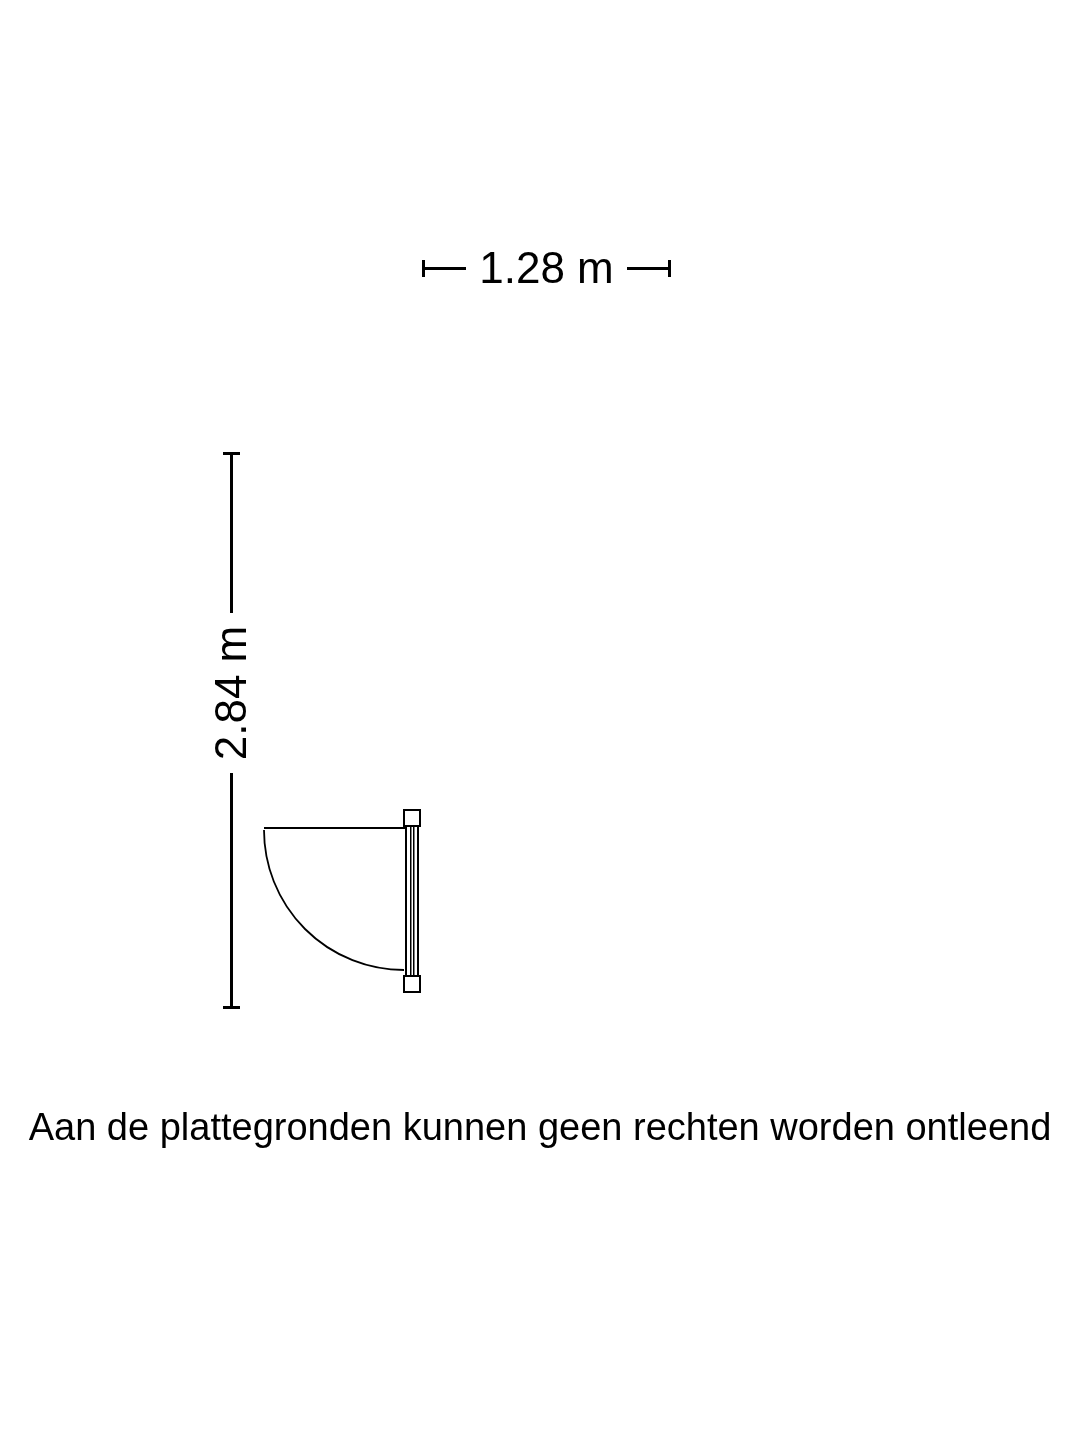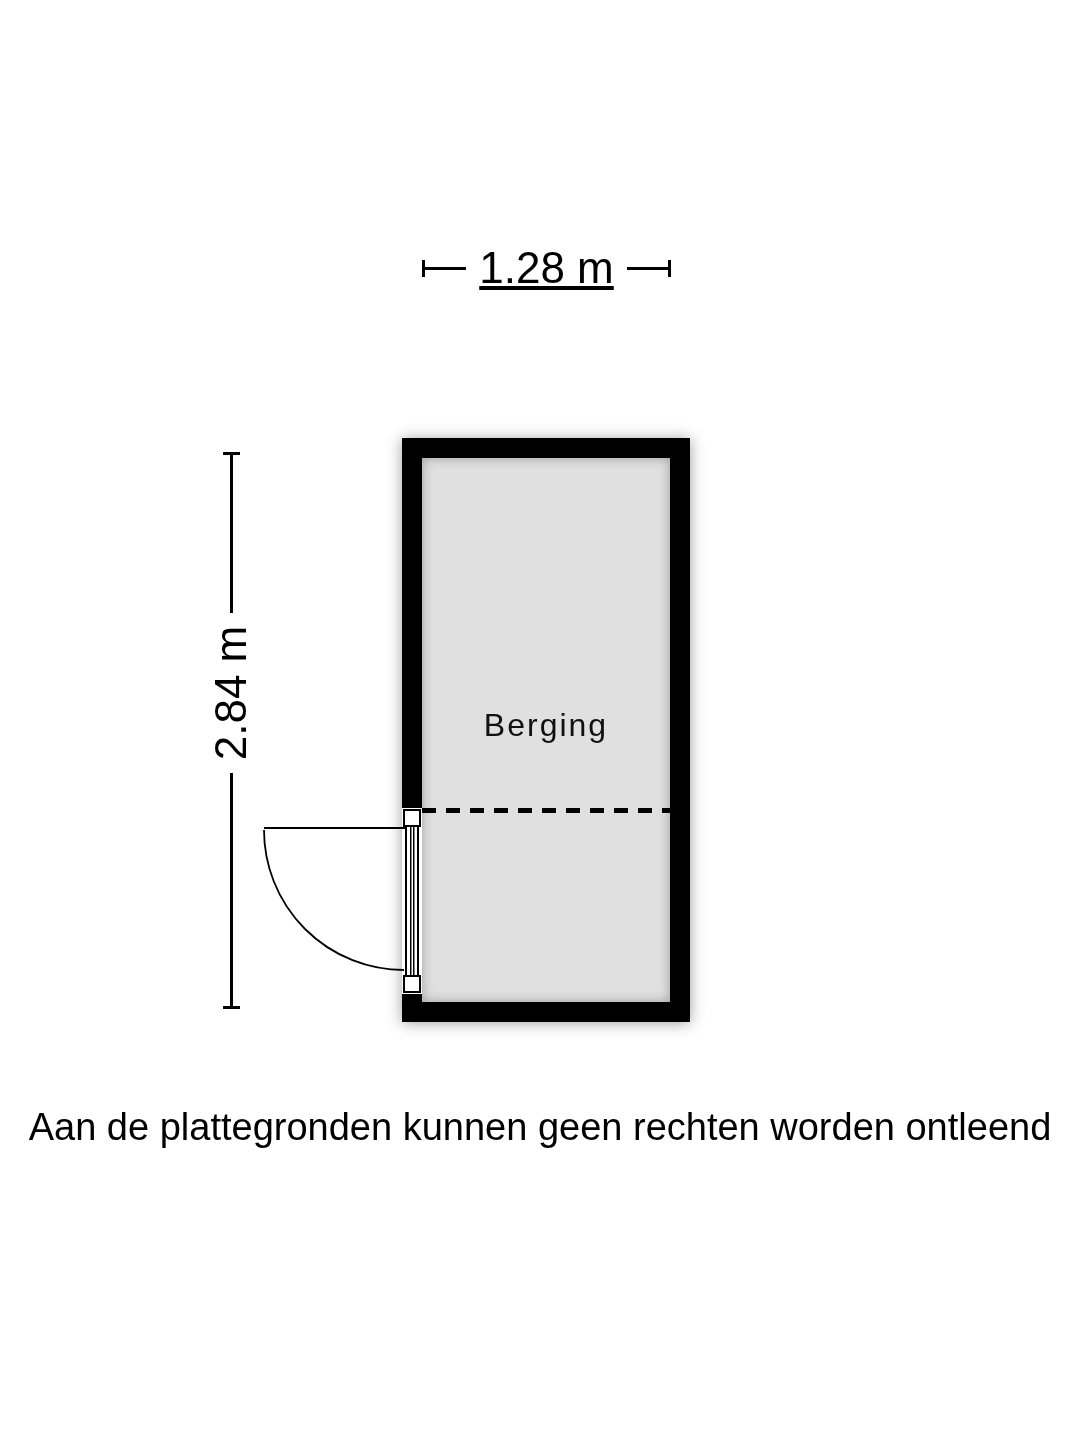--- a/index.html
+++ b/index.html
@@ -31,21 +31,20 @@
     height: 3px;
     background: #000;
     flex: 1 1 auto;
   }
   .dim-h .dim-label {
     font-size: 44px;
     line-height: 40px;
     white-space: nowrap;
     margin: 0 13px;
     flex: 0 0 auto;
-    text-decoration: underline;
   }
 
   
   .dim-v {
     position: absolute;
     left: 208px; top: 452px;
     width: 46px; height: 557px;
     display: flex;
     flex-direction: column;
     align-items: center;
@@ -179,26 +178,20 @@
   <div class="dim-v">
     <span class="tick"></span>
     <span class="dline-top"></span>
     <span class="vlabel">
       <span>2.84 m</span>
     </span>
     <span class="dline-bottom"></span>
     <span class="tick"></span>
   </div>
 
-  <div class="room">
-    <div class="floor">
-      <div class="room-label">Berging</div>
-      <div class="dashed-line"></div>
-    </div>
-  </div>
 
   <div class="door-cut"></div>
   <div class="door-jamb top"></div>
   <div class="door-jamb bottom"></div>
   <div class="door-leaf-closed"></div>
   <div class="door-leaf-open"></div>
   <svg class="door-swing" viewBox="255 820 160 160" xmlns="http://www.w3.org/2000/svg">
     <path d="M 264 830 A 140 140 0 0 0 404 970" fill="none" stroke="#000" stroke-width="1.8"></path>
   </svg>
 

